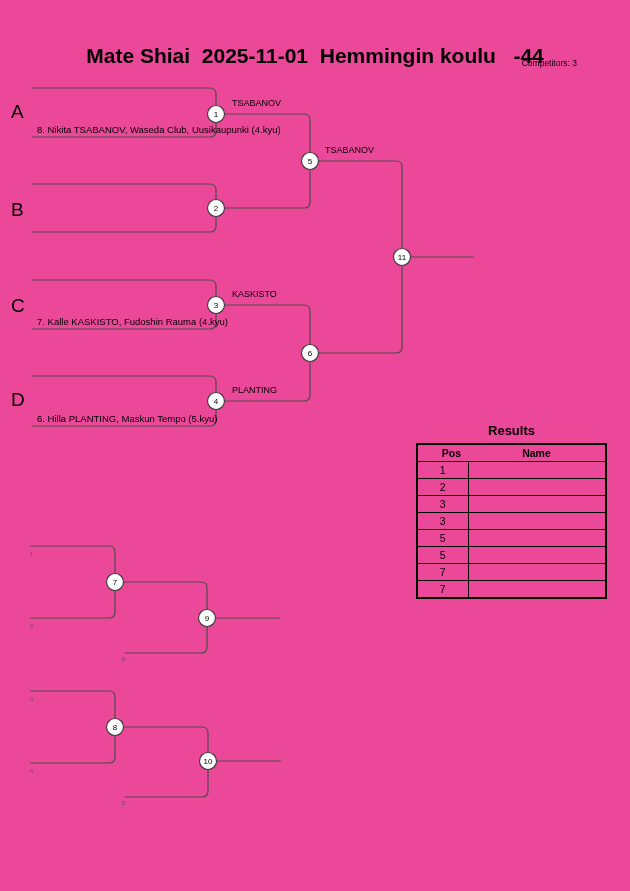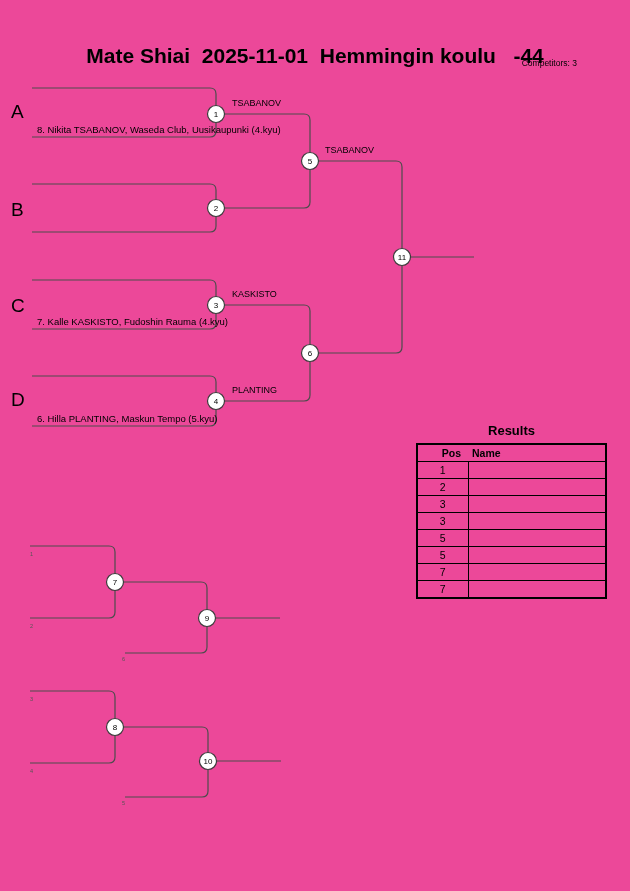--- a/index.html
+++ b/index.html
@@ -31,21 +31,21 @@
   }
   table.results-table {
     border-collapse:collapse; width:191px; table-layout:fixed;
     border:2px solid #000;
   }
   .results-table th, .results-table td {
     border:1px solid #000; height:16px; font-size:10.5px; padding:0 4px;
     overflow:hidden; white-space:nowrap;
   }
   .results-table th.pos-h { width:25px; text-align:center; border-right:none;padding-left:21px; }
-  .results-table th.name-h { border-left:none; text-align:left; }
+  .results-table th.name-h { border-left:none; text-align:center; }
   .results-table td.pos { text-align:center; }
 </style>
 </head>
 <body>
 
 <div class="page">
 
   <h1 class="title">Mate Shiai  2025-11-01  Hemmingin koulu   -44</h1>
   <div class="competitors">Competitors: 3</div>
 

